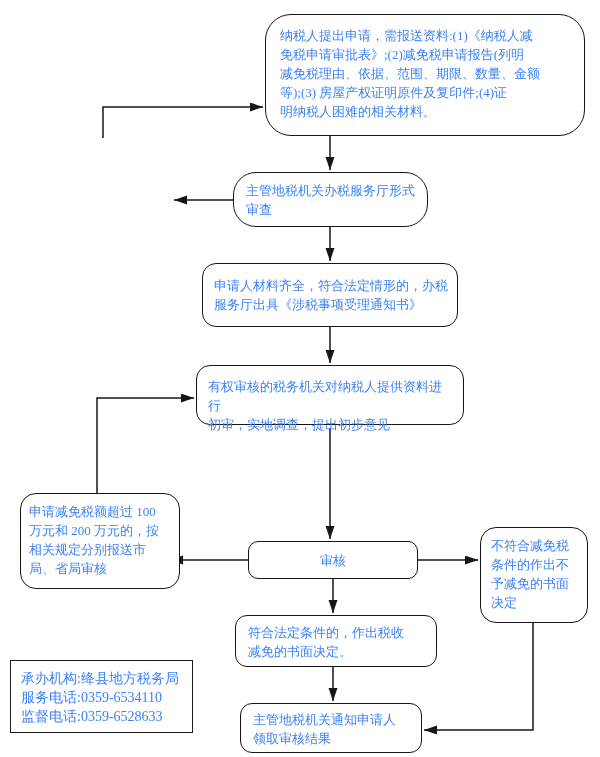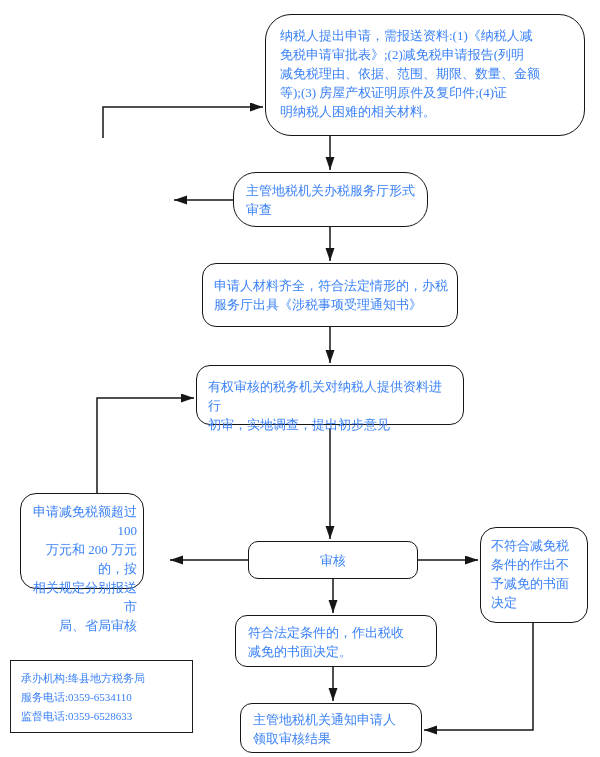--- a/index.html
+++ b/index.html
@@ -20,32 +20,32 @@
     font-size:13px;
     line-height:19px;
   }
   .node .txt{white-space:pre-line;}
   
   .n-apply      {left:265px;top:14px; width:320px;height:122px;border-radius:26px;padding:11px 12px 0 14px;}
   .n-incomplete {left:20px; top:138px;width:152px;height:92px; border-radius:18px;padding:7px 6px 0 8px;}
   .n-formal     {left:233px;top:172px;width:195px;height:55px; border-radius:23px;padding:8px 10px 0 12px;}
   .n-accept     {left:202px;top:263px;width:256px;height:64px; border-radius:14px;padding:12px 9px 0 11px;}
   .n-review     {left:196px;top:365px;width:268px;height:60px; border-radius:14px;padding:11px 9px 0 11px;}
-  .n-threshold  {left:20px; top:493px;width:124px;height:96px; border-radius:16px;padding:8px 6px 0 8px;text-align:right;}
+  .n-threshold  {left:20px; top:493px;width:160px;height:96px; border-radius:16px;padding:8px 6px 0 8px;}
   .n-audit      {left:248px;top:541px;width:170px;height:38px; border-radius:10px;display:flex;align-items:center;justify-content:center;}
   .n-reject     {left:480px;top:527px;width:108px;height:96px; border-radius:16px;padding:8px 8px 0 10px;}
   .n-approve    {left:235px;top:615px;width:202px;height:52px; border-radius:12px;padding:7px 20px 0 12px;}
   .n-notify     {left:240px;top:703px;width:182px;height:50px; border-radius:12px;padding:6px 10px 8px 12px;}
   .info-box{
     position:absolute;
     left:10px;top:660px;width:183px;height:73px;
     box-sizing:border-box;
     background:#ffffff;
     border:1.5px solid #1d1d1d;
-    font-size:11px;line-height:19px;
+    font-size:14px;line-height:19px;
     padding:8px 4px 0 10px;
   }
 </style>
 </head>
 <body>
 
 <div class="canvas">
 
   <svg class="connectors" viewBox="0 0 600 757" xmlns="http://www.w3.org/2000/svg">
     <defs>

